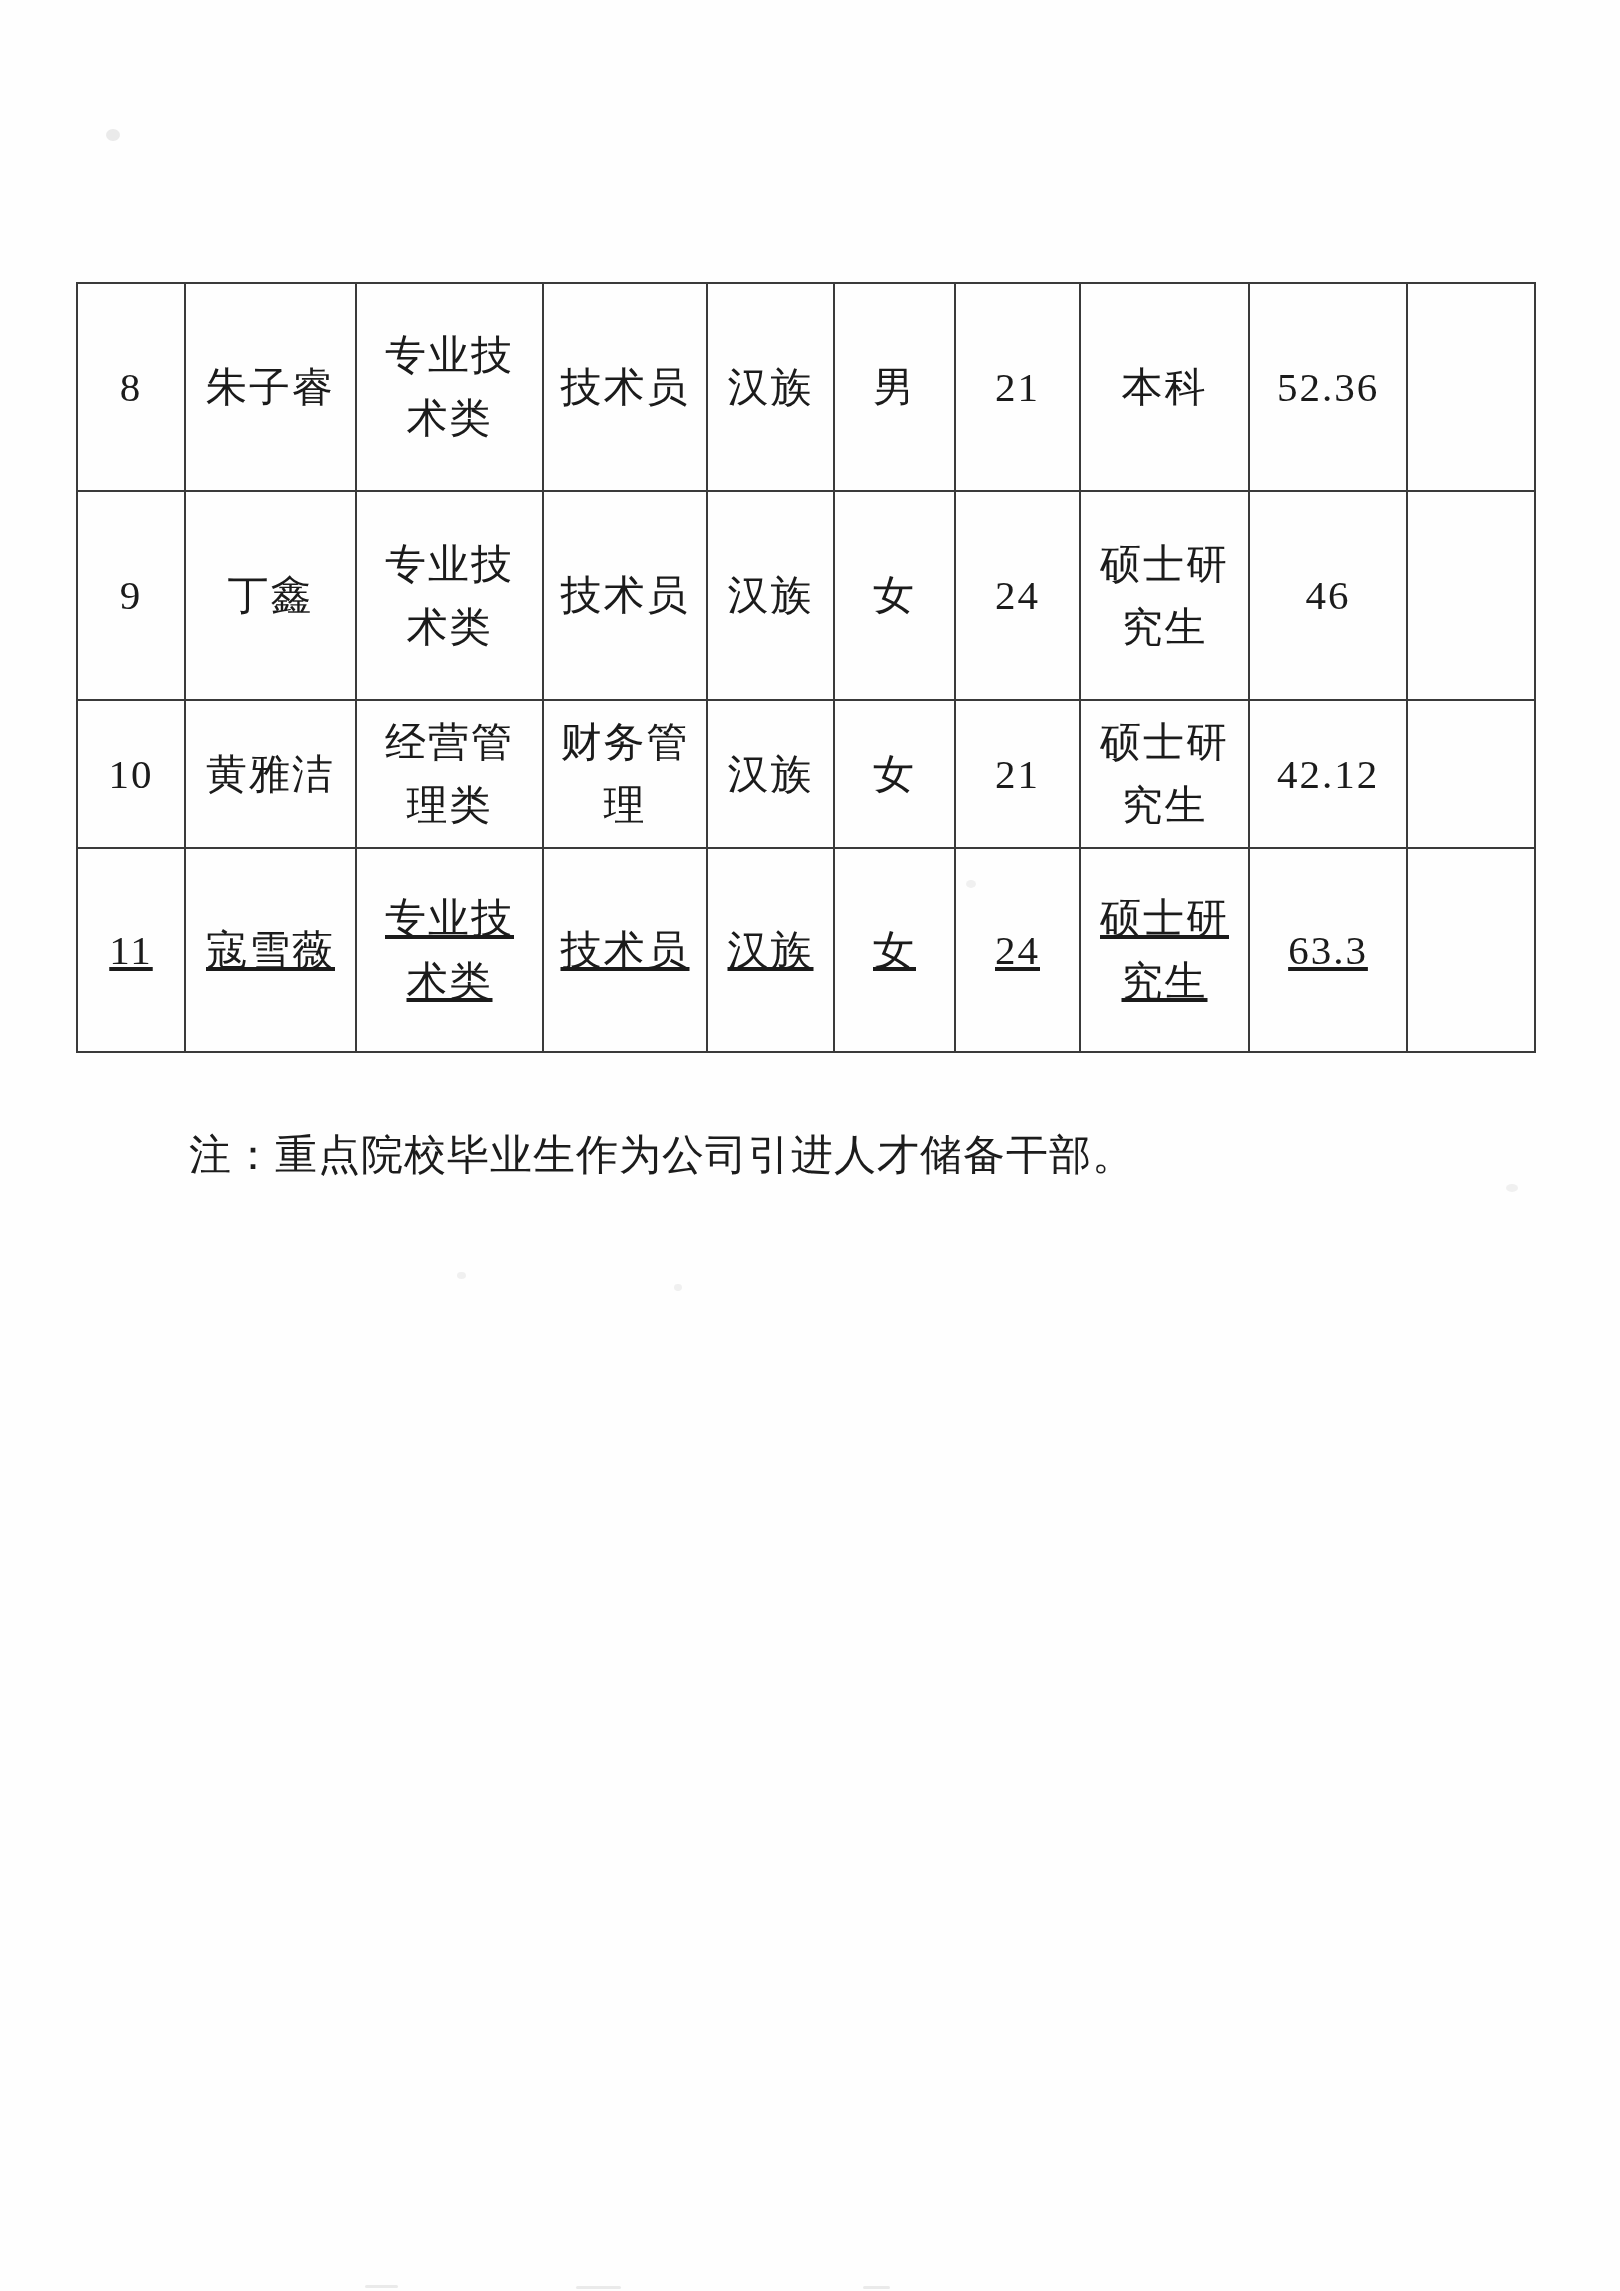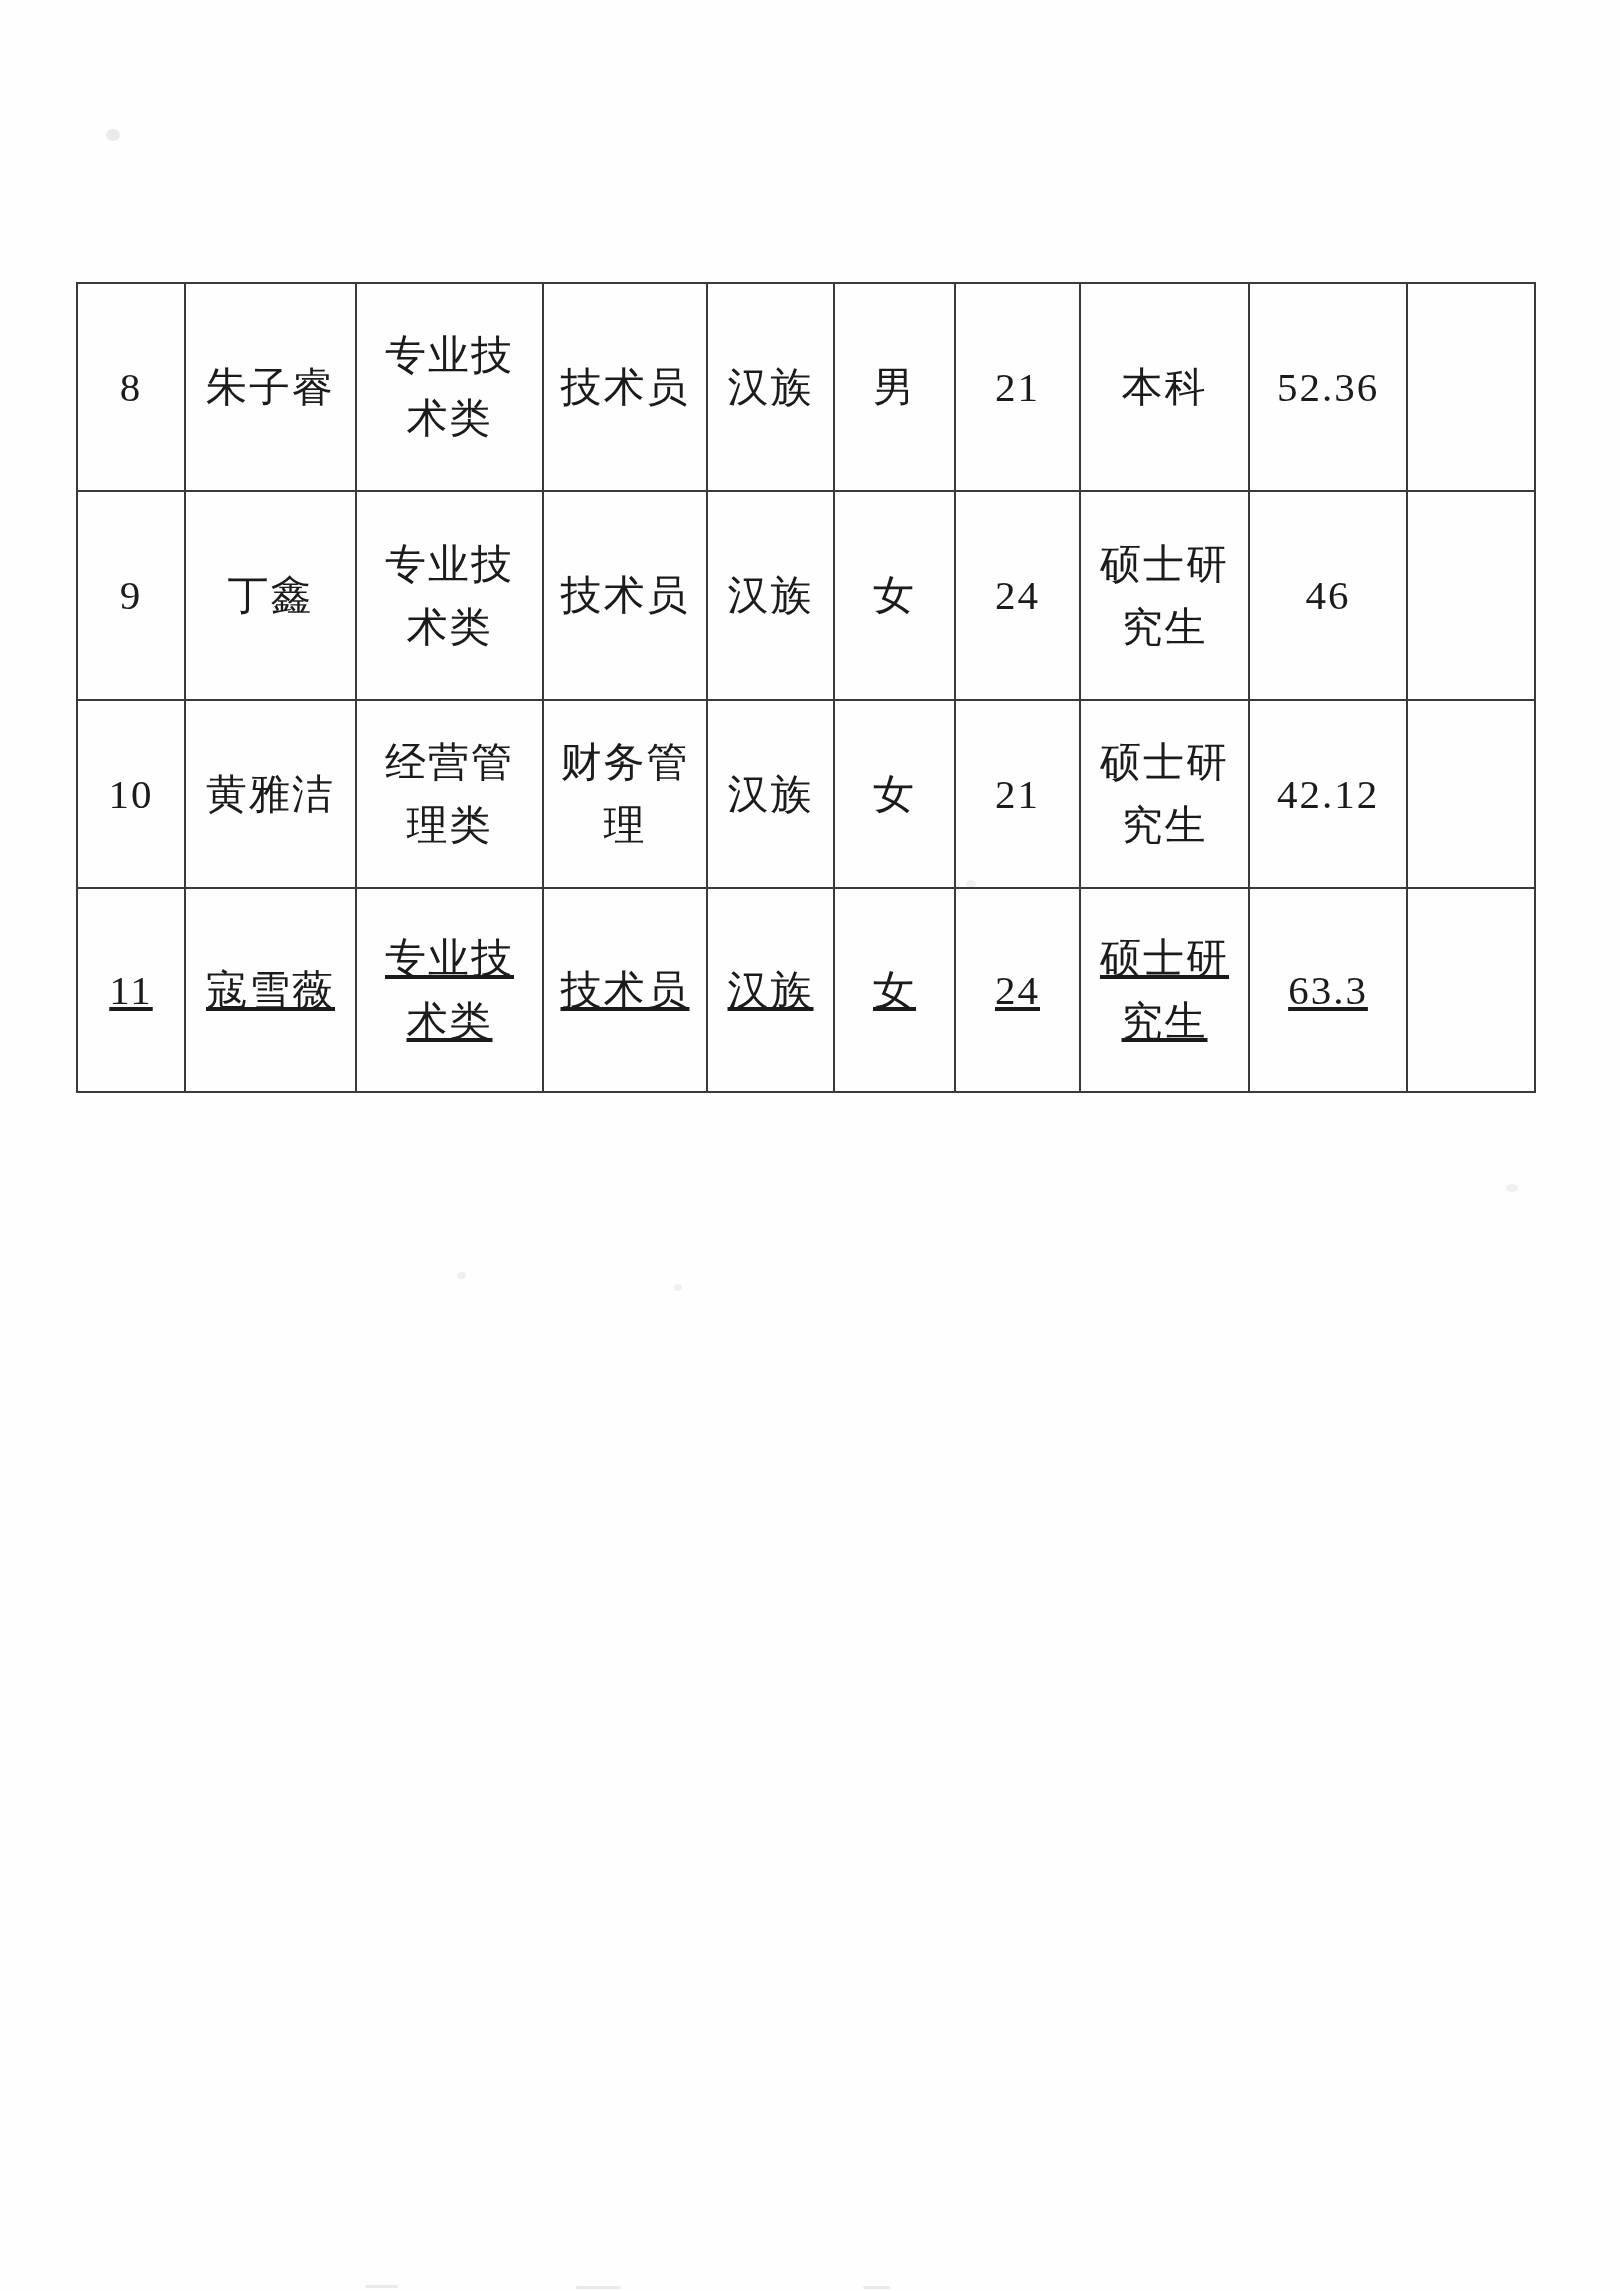--- a/index.html
+++ b/index.html
@@ -33,21 +33,21 @@
     letter-spacing: 2px;
     white-space: pre-line;
     padding: 0;
     color: #1b1b1b;
   }
   table.roster {
     border: 2.9px solid #333333;
   }
   tr.r1 { height: 208px; }
   tr.r2 { height: 209px; }
-  tr.r3 { height: 188px; }
+  tr.r3 { height: 148px; }
   tr.r4 { height: 204px; text-decoration: underline; }
   col.c1  { width: 108px; }
   col.c2  { width: 171px; }
   col.c3  { width: 187px; }
   col.c4  { width: 164px; }
   col.c5  { width: 127px; }
   col.c6  { width: 121px; }
   col.c7  { width: 125px; }
   col.c8  { width: 169px; }
   col.c9  { width: 158px; }
@@ -154,20 +154,21 @@
         <td>女</td>
         <td class="num">24</td>
         <td>硕士研
 究生</td>
         <td class="num">63.3</td>
         <td></td>
       </tr>
     </tbody>
   </table>
 
+  <div class="note">注：重点院校毕业生作为公司引进人才储备干部。</div>
 
   <div class="speck s1"></div>
   <div class="speck s2"></div>
   <div class="speck s3"></div>
   <div class="speck s4"></div>
   <div class="speck s5"></div>
   <div class="dash d1"></div>
   <div class="dash d2"></div>
   <div class="dash d3"></div>
 

